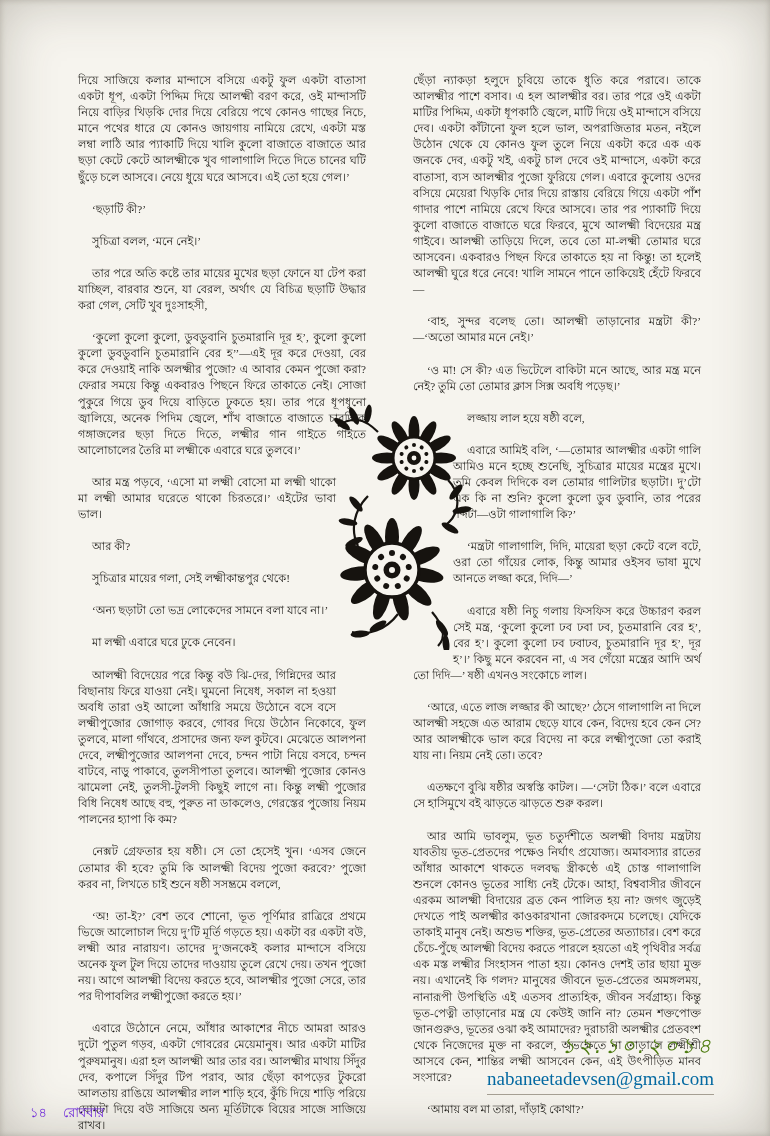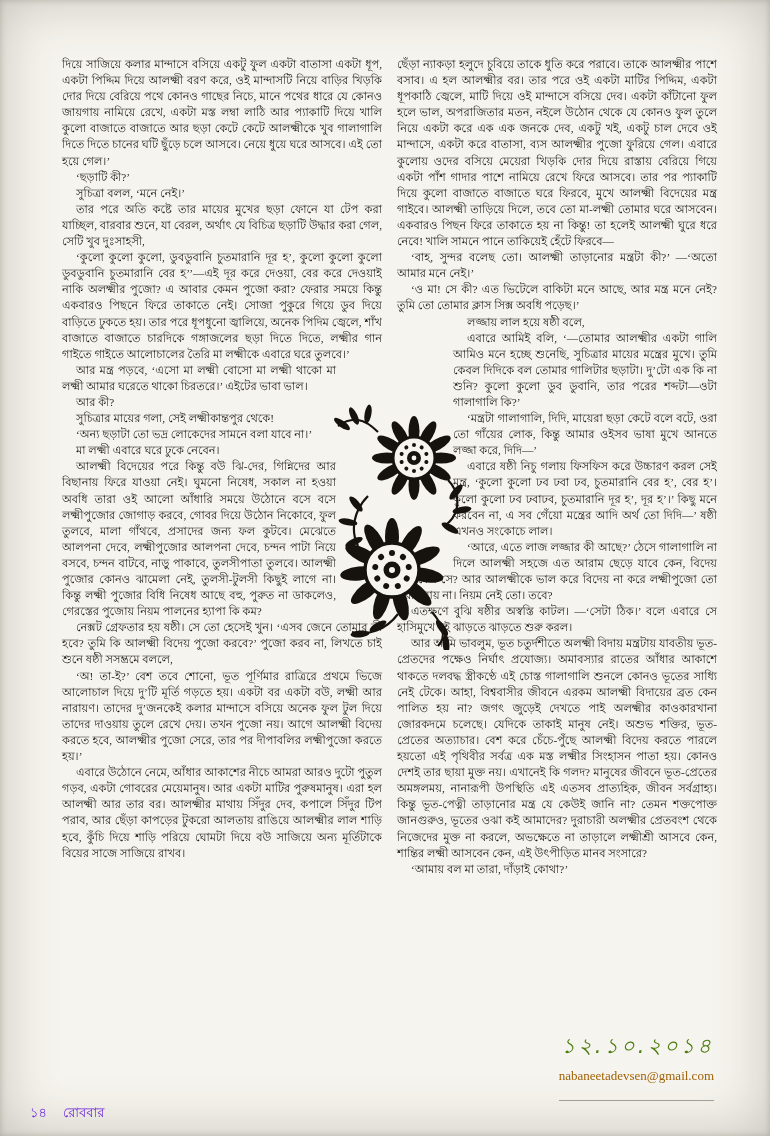--- a/index.html
+++ b/index.html
@@ -16,38 +16,38 @@
   .columns{
     position:absolute;left:62px;top:56px;width:656px;
     display:flex;gap:15px;
   }
   .col{
     width:320px;
     font-size:11.3px;line-height:16.1px;
     text-align:justify;
     word-break:normal;
   }
-  .para{margin:0;text-indent:14px;}
+  .para{margin:16px;text-indent:14px;}
   .para.cont{text-indent:0;}
   .spacer-right{float:right;width:46px;height:228px;shape-outside:inset(0);}
   .spacer-left{float:left;width:56px;height:252px;shape-outside:inset(0);}
   .ornament{
     position:absolute;left:328px;top:400px;width:144px;height:250px;
   }
   .ornament svg{width:100%;height:100%;display:block;}
   .signature{
     position:absolute;right:56px;top:1030px;text-align:right;
   }
   .sig-date{
     font-family:"DejaVu Sans",sans-serif;
     font-style:italic;font-size:21px;letter-spacing:3px;color:#4d7c0f;
   }
   .sig-email{
-    font-size:13px;margin-top:3px;padding-bottom:16px;
-    border-bottom:1px solid #a59f93;color:#a16207;
+    font-size:19px;margin-top:3px;padding-bottom:4px;
+    border-bottom:1px solid #a59f93;color:#0369a1;
   }
   .footer{
     position:absolute;left:30px;bottom:12px;
     font-size:13px;color:#6d28d9;
   }
   .footer .mag{margin-left:16px;}
 </style>
 </head>
 <body>
 

